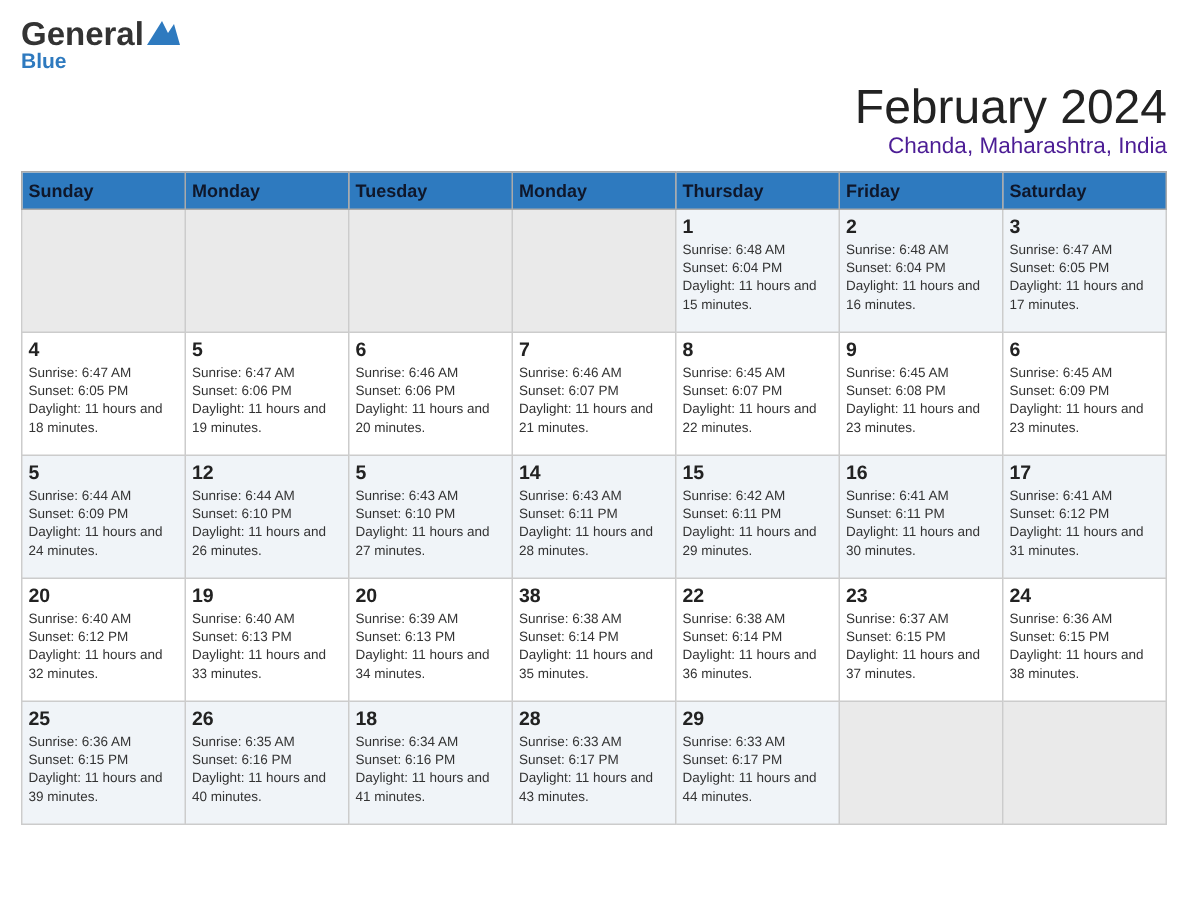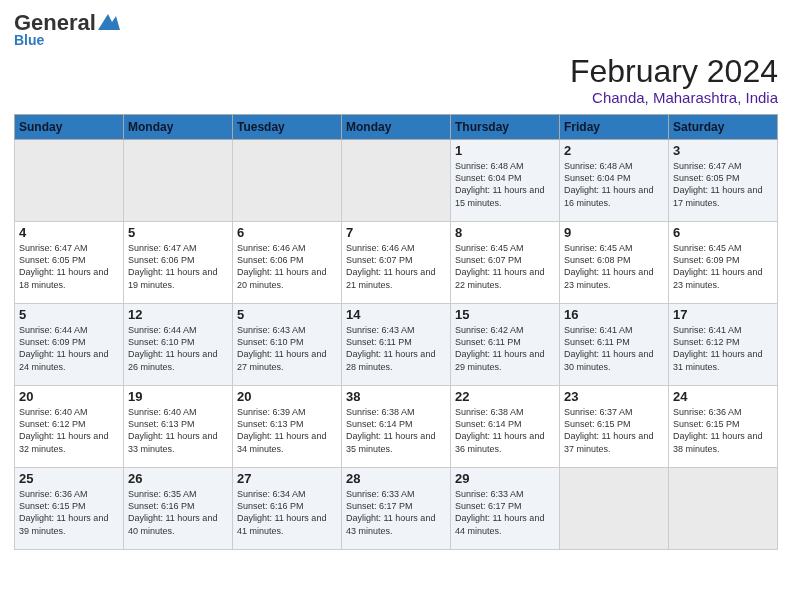--- a/index.html
+++ b/index.html
@@ -230,21 +230,21 @@
         <tr class="row-odd">
           <td>
             <span class="day-num">25</span>
             <div class="day-info">Sunrise: 6:36 AM<br>Sunset: 6:15 PM<br>Daylight: 11 hours and 39 minutes.</div>
           </td>
           <td>
             <span class="day-num">26</span>
             <div class="day-info">Sunrise: 6:35 AM<br>Sunset: 6:16 PM<br>Daylight: 11 hours and 40 minutes.</div>
           </td>
           <td>
-            <span class="day-num">27</span>
+            <span class="day-num">18</span>
             <div class="day-info">Sunrise: 6:34 AM<br>Sunset: 6:16 PM<br>Daylight: 11 hours and 41 minutes.</div>
           </td>
           <td>
             <span class="day-num">28</span>
             <div class="day-info">Sunrise: 6:33 AM<br>Sunset: 6:17 PM<br>Daylight: 11 hours and 43 minutes.</div>
           </td>
           <td>
             <span class="day-num">29</span>
             <div class="day-info">Sunrise: 6:33 AM<br>Sunset: 6:17 PM<br>Daylight: 11 hours and 44 minutes.</div>
           </td>

